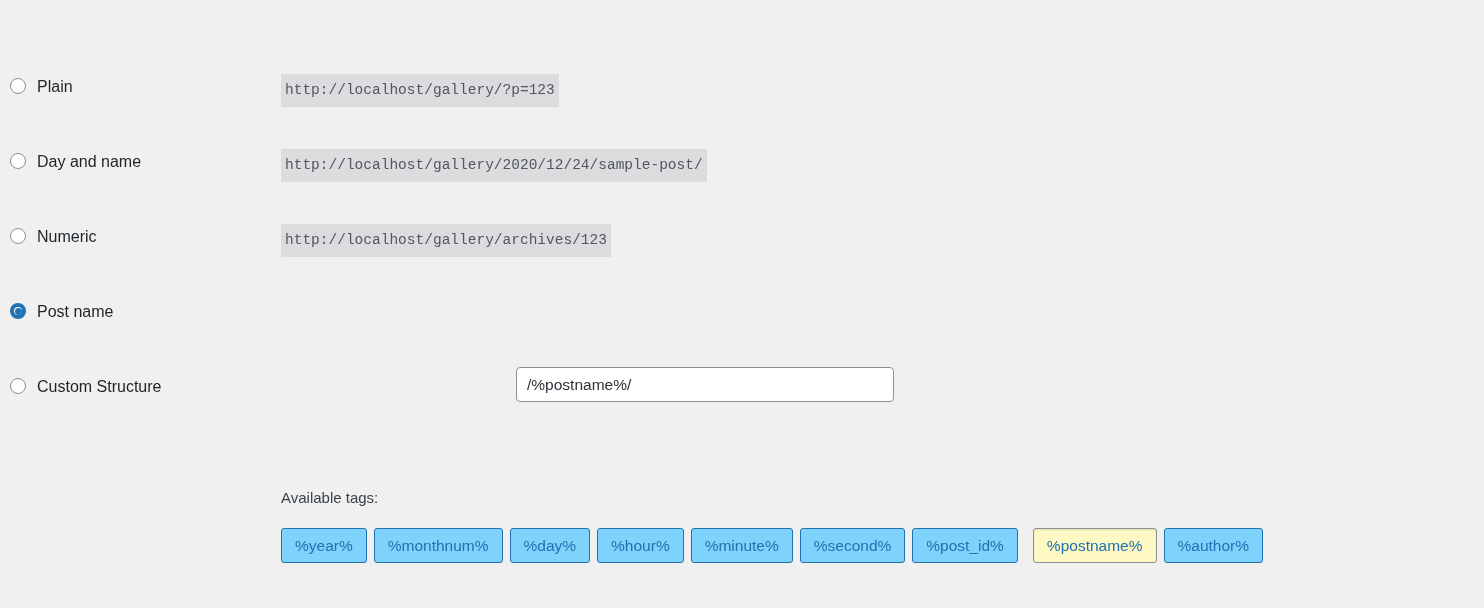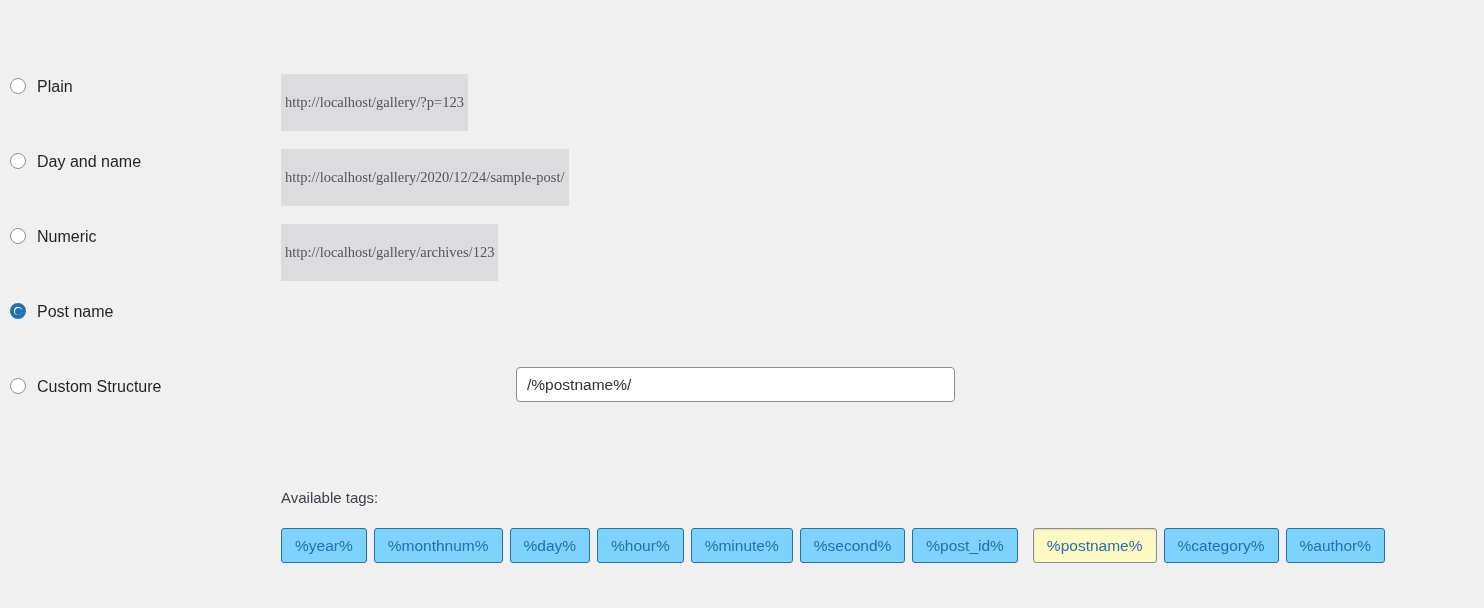--- a/index.html
+++ b/index.html
@@ -94,44 +94,44 @@
   .code-cell {
     position: absolute;
     left: 281px;
     top: 12px;
   }
 
   code.url {
     display: inline-block;
     background: #dcdcde;
     color: #50575e;
-    font-family: Liberation Serif, serif;
+    font-family: Liberation Mono, monospace;
     font-size: 14.5px;
     line-height: 25px;
-    padding: 16px 4px;
+    padding: 4px 4px;
     white-space: pre;
   }
 
   
   .custom-row {
     position: relative;
     height: 60px;
   }
 
   .custom-code {
     position: absolute;
     left: 281px;
     top: 12px;
   }
 
   .structure-input {
     position: absolute;
     left: 516px;
     top: 5px;
-    width: 439px;
+    width: 378px;
     height: 35px;
     box-sizing: border-box;
     border: 1px solid #8c8f94;
     border-radius: 4px;
     background: #fff;
     color: #2c3338;
     font-family: "Liberation Sans", sans-serif;
     font-size: 15.5px;
     padding: 0 10px;
     outline: none;
@@ -231,17 +231,16 @@
   <div class="tag-list">
 
   <button class="tag-button">%year%</button>
       <button class="tag-button">%monthnum%</button>
       <button class="tag-button">%day%</button>
       <button class="tag-button">%hour%</button>
       <button class="tag-button">%minute%</button>
       <button class="tag-button">%second%</button>
       <button class="tag-button">%post_id%</button>
       <button class="tag-button active">%postname%</button>
-      <button class="tag-button">%category%</button>
       <button class="tag-button">%author%</button>
     </div>
 
 </div>
 
 </body></html>

